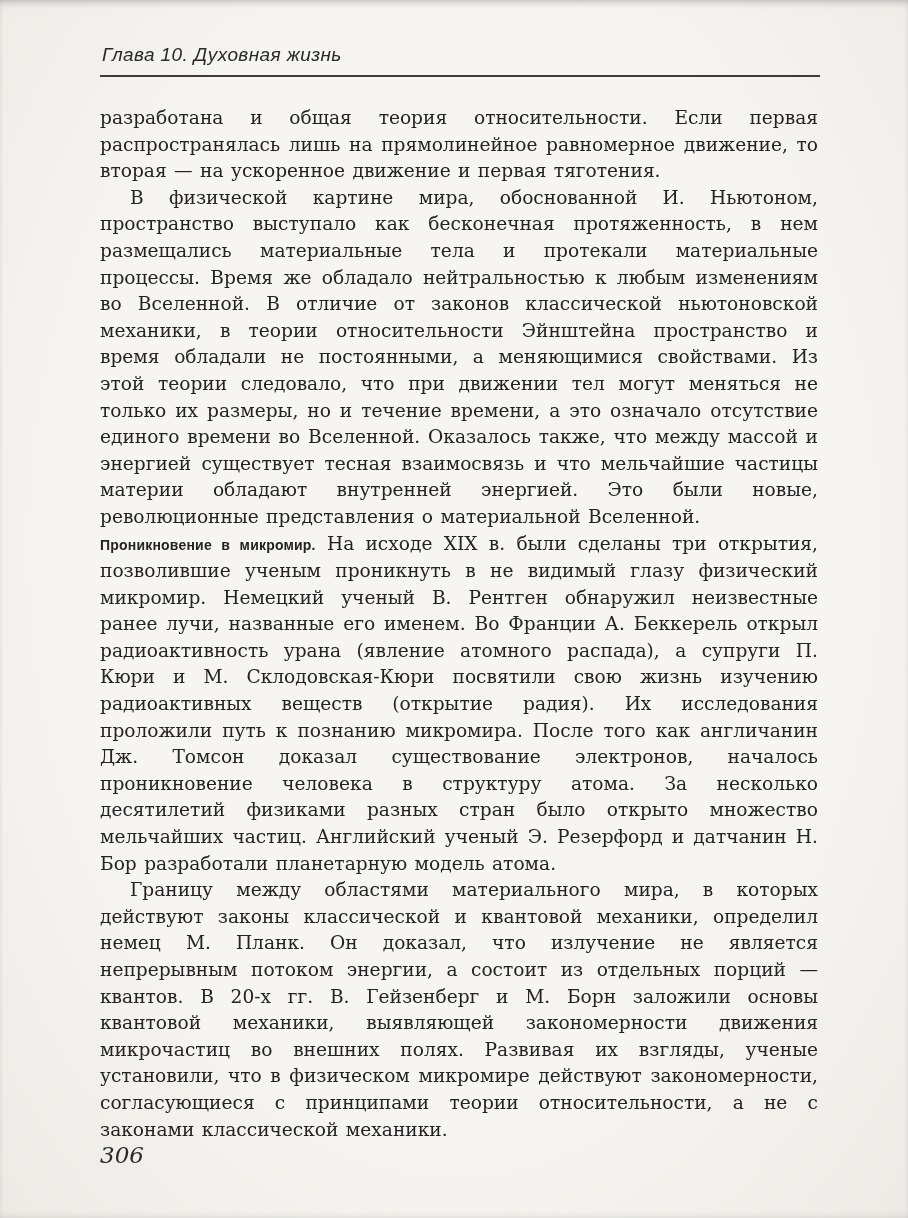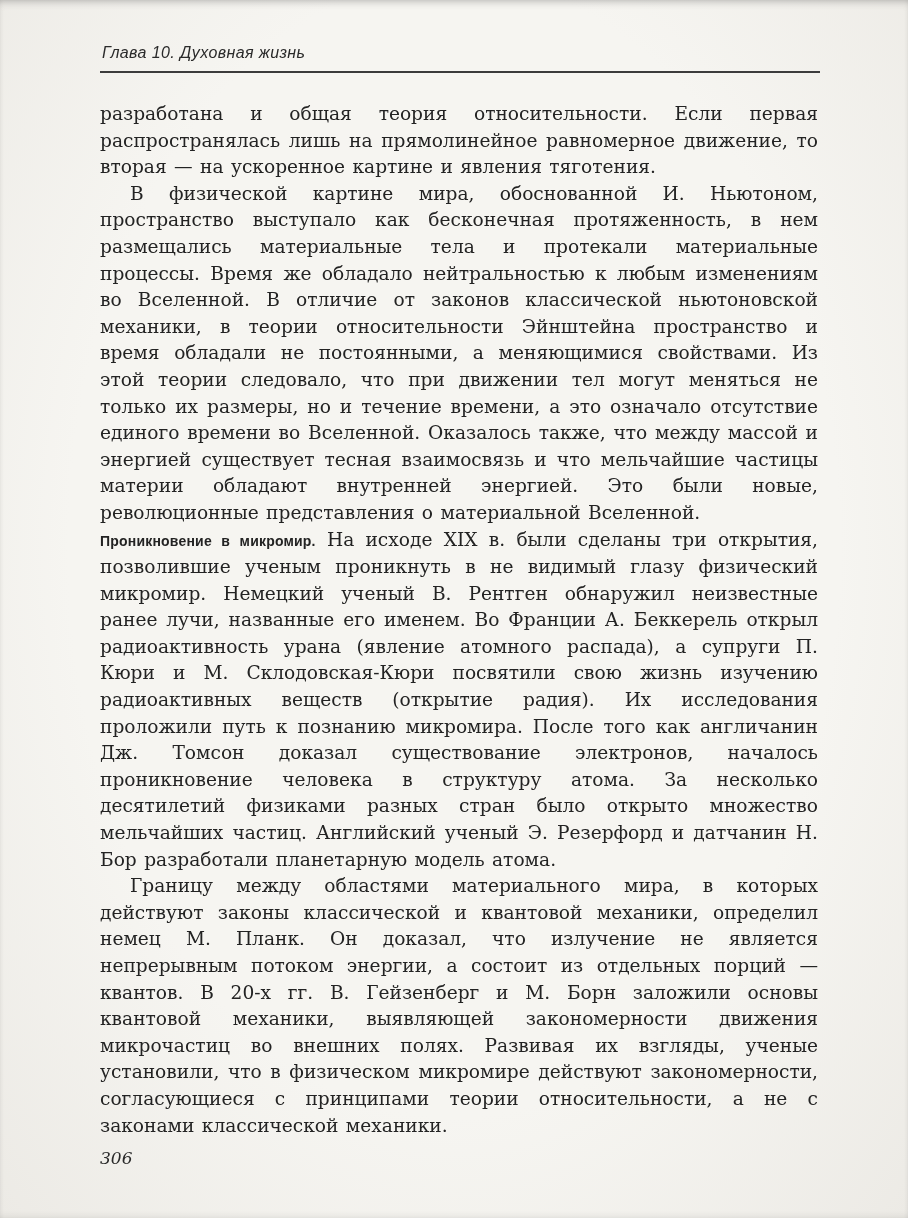--- a/index.html
+++ b/index.html
@@ -20,21 +20,21 @@
     padding: 44px 90px 0 100px;
     background:
       radial-gradient(ellipse at 50% 45%, #f6f5f1 60%, #eceae5 100%);
     box-shadow: inset 0 6px 10px -6px rgba(60,60,60,0.45),
                 inset 0 -4px 8px -6px rgba(60,60,60,0.25);
     color: #1f1f1f;
   }
   .running-head {
     font-family: "Liberation Sans", sans-serif;
     font-style: italic;
-    font-size: 16px;
+    font-size: 19px;
     letter-spacing: 0.4px;
     color: #2a2a2a;
     padding-left: 2px;
   }
   .head-rule {
     width: 720px;
     height: 2px;
     background: #3c3c3c;
     margin: 9px 0 0 0;
   }
@@ -59,36 +59,36 @@
     font-weight: bold;
     font-size: 14px;
     letter-spacing: 0.2px;
   }
   .page-number {
     position: absolute;
     left: 100px;
     bottom: 50px;
     font-family: "DejaVu Serif", "Liberation Serif", serif;
     font-style: italic;
-    font-size: 17px;
+    font-size: 23px;
     color: #2a2a2a;
   }
 </style>
 </head>
 <body>
 
 <div class="page">
 
   <div class="running-head">Глава 10. Духовная жизнь</div>
 
   <div class="head-rule"></div>
 
   <div class="body-text">
 
-    <p>разработана и общая теория относительности. Если первая распространялась лишь на прямолинейное равномерное движение, то вторая — на ускоренное картине и явления тяготения.</p>
+    <p>разработана и общая теория относительности. Если первая распространялась лишь на прямолинейное равномерное движение, то вторая — на ускоренное движение и первая тяготения.</p>
 
     <p class="para-indent">В физической картине мира, обоснованной И. Ньютоном, пространство выступало как бесконечная протяженность, в нем размещались материальные тела и протекали материальные процессы. Время же обладало нейтральностью к любым изменениям во Вселенной. В отличие от законов классической ньютоновской механики, в теории относительности Эйнштейна пространство и время обладали не постоянными, а меняющимися свойствами. Из этой теории следовало, что при движении тел могут меняться не только их размеры, но и течение времени, а это означало отсутствие единого времени во Вселенной. Оказалось также, что между массой и энергией существует тесная взаимосвязь и что мельчайшие частицы материи обладают внутренней энергией. Это были новые, революционные представления о материальной Вселенной.</p>
 
     <p><span class="lead">Проникновение в микромир.</span><span> На исходе XIX в. были сделаны три открытия, позволившие ученым проникнуть в не видимый глазу физический микромир. Немецкий ученый В. Рентген обнаружил неизвестные ранее лучи, названные его именем. Во Франции А. Беккерель открыл радиоактивность урана (явление атомного распада), а супруги П. Кюри и М. Склодовская-Кюри посвятили свою жизнь изучению радиоактивных веществ (открытие радия). Их исследования проложили путь к познанию микромира. После того как англичанин Дж. Томсон доказал существование электронов, началось проникновение человека в структуру атома. За несколько десятилетий физиками разных стран было открыто множество мельчайших частиц. Английский ученый Э. Резерфорд и датчанин Н. Бор разработали планетарную модель атома.</span></p>
 
     <p class="para-indent">Границу между областями материального мира, в которых действуют законы классической и квантовой механики, определил немец М. Планк. Он доказал, что излучение не является непрерывным потоком энергии, а состоит из отдельных порций — квантов. В 20-х гг. В. Гейзенберг и М. Борн заложили основы квантовой механики, выявляющей закономерности движения микрочастиц во внешних полях. Развивая их взгляды, ученые установили, что в физическом микромире действуют закономерности, согласующиеся с принципами теории относительности, а не с законами классической механики.</p>
 
   </div>
 
   <div class="page-number">306</div>

